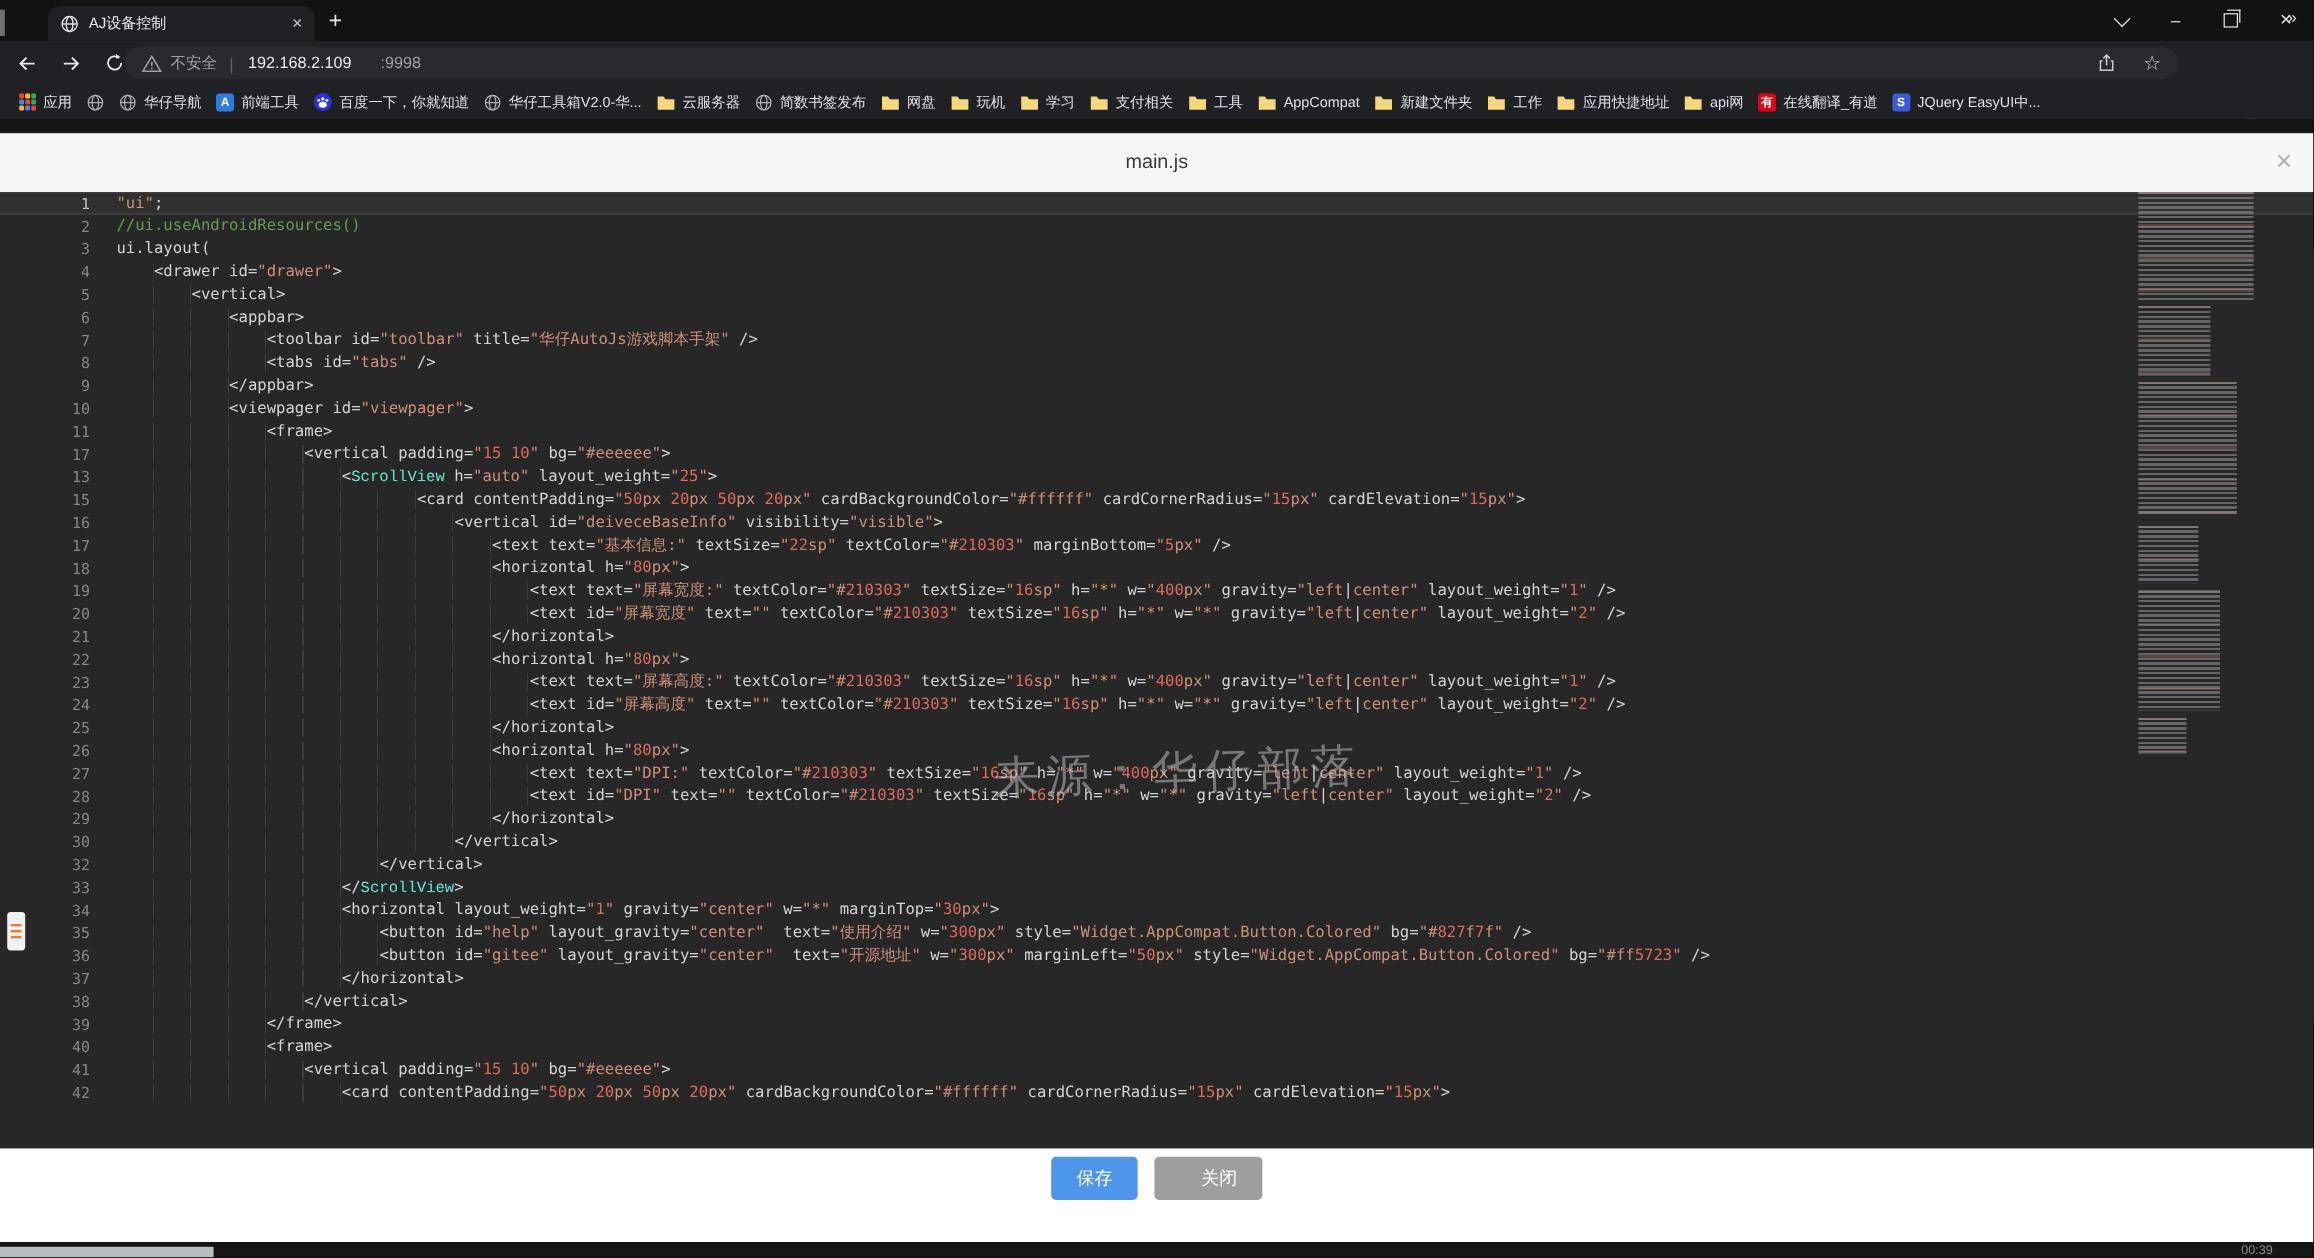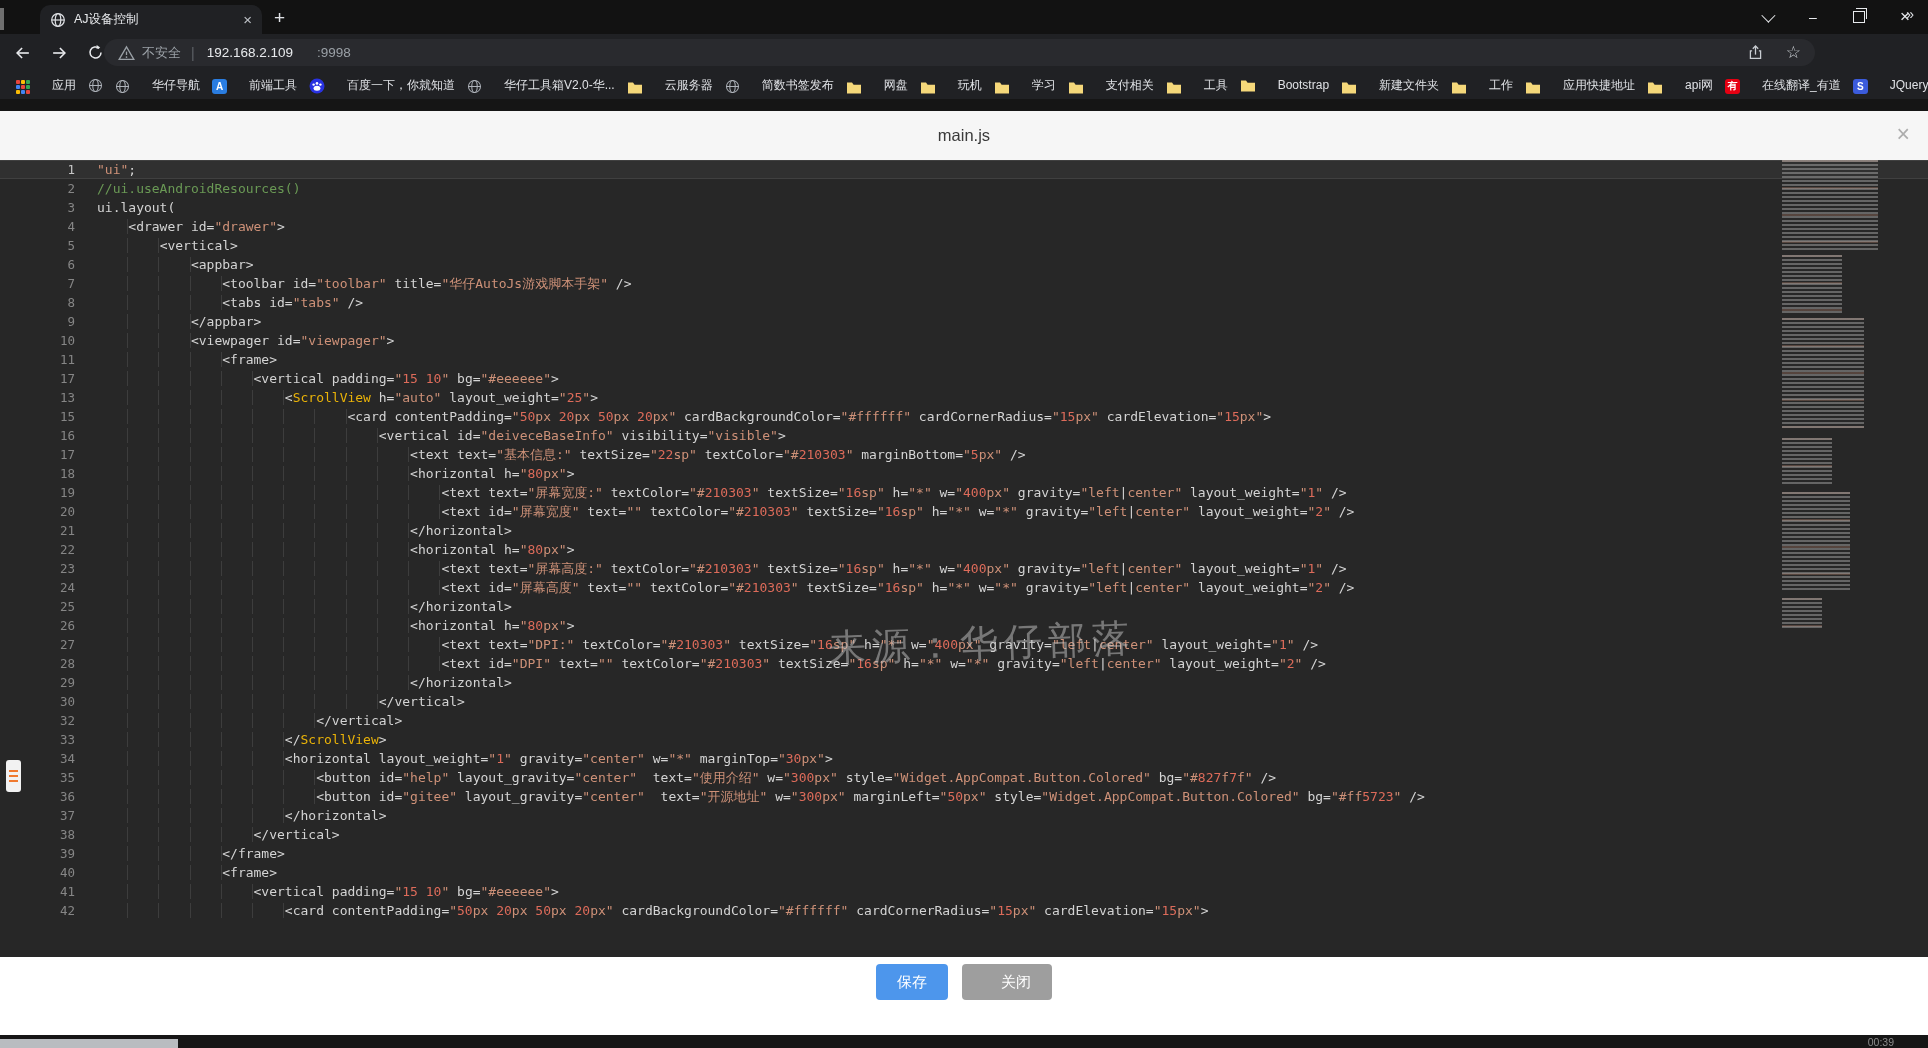--- a/index.html
+++ b/index.html
@@ -31,21 +31,21 @@
   .url-host{color:#e8eaed;font-size:13.5px;}
   .url-port{color:#9aa0a6;font-size:13.5px;padding-left:24px;}
   .omni-spacer{flex:1;}
   .omni-ic{margin-left:22px;display:flex;align-items:center;}
   .star{color:#c9cdd2;font-size:17px;}
   .rightics{position:absolute;right:0;top:34px;height:37px;display:flex;align-items:center;gap:14px;padding-right:10px;}
   .avatar{width:26px;height:26px;border-radius:50%;color:#fff;font-size:9px;display:flex;align-items:center;justify-content:center;}
   .dots{color:#e8eaed;font-size:16px;letter-spacing:0;}
   .bookmarksbar{position:absolute;left:0;top:71px;width:100%;height:28px;background:#202124;
                 display:flex;align-items:center;padding-left:10px;box-sizing:border-box;overflow:hidden;}
-  .bm{display:flex;align-items:flex-end;gap:22px;padding:0 6px;color:#dfe1e5;font-size:12px;white-space:nowrap;}
+  .bm{display:flex;align-items:center;gap:6px;padding:0 6px;color:#dfe1e5;font-size:12px;white-space:nowrap;}
   .bm-letter{width:15px;height:15px;border-radius:3px;color:#fff;font-size:10px;font-weight:bold;
              display:flex;align-items:center;justify-content:center;}
   .bm-grid{display:grid;grid-template-columns:repeat(3,4px);grid-template-rows:repeat(3,4px);gap:1px;}
   .bm-grid i{width:4px;height:4px;border-radius:1px;display:block;}
   .bm-more{position:absolute;right:14px;top:0;height:28px;display:flex;align-items:center;color:#dfe1e5;font-size:14px;}
   
   .pagegap{position:absolute;left:0;top:99px;width:100%;height:12px;background:#151515;}
   .modal-head{position:absolute;left:0;top:111px;width:100%;height:49px;background:#f6f6f6;}
   .modal-title{position:absolute;left:0;top:0;width:100%;height:49px;display:flex;align-items:center;justify-content:center;
                color:#3a3a3a;font-size:16.5px;font-weight:500;}
@@ -54,21 +54,21 @@
   .editor{position:absolute;left:0;top:160px;width:100%;height:797px;background:#272727;overflow:hidden;}
   .code{position:absolute;left:0;top:0;width:100%;}
   .cl{height:19px;white-space:pre;font-family:"DejaVu Sans Mono","Liberation Mono",monospace;
       font-size:13px;line-height:19px;color:#d4d4d4;position:relative;padding-left:97px;box-sizing:border-box;}
   .cl .ln{position:absolute;left:0;top:0;width:75px;text-align:right;color:#868686;font-size:12.5px;}
   .cl.active{background:rgba(255,255,255,.045);box-shadow:inset 0 1px 0 #404040,inset 0 -1px 0 #404040;}
   .cl.active .ln{color:#c6c6c6;}
   .ind{background-image:repeating-linear-gradient(90deg,transparent 0 30.2px,rgba(255,255,255,.10) 30.2px 31.2px);}
   .tok-s{color:#ce9178;}
   .tok-c{color:#6a9955;}
-  .tok-k{color:#eab308;}
+  .tok-k{color:#5eead4;font-family:Liberation Mono, monospace;}
   .num{color:#dd6b5a;}
   .pipe{color:#d4d4d4;}
   .watermark{position:absolute;left:828px;top:458px;font-family:"DejaVu Serif","Liberation Serif",serif;
              font-size:38px;color:rgba(200,200,200,.5);letter-spacing:6px;transform:rotate(-2deg);white-space:nowrap;}
   .minimap{position:absolute;left:1782px;top:0;width:99px;height:797px;}
   .mm{position:absolute;left:0;
       background-image:repeating-linear-gradient(180deg,rgba(195,195,195,.40) 0 2px,transparent 2px 4px),
                        repeating-linear-gradient(180deg,rgba(206,145,120,.28) 0 2px,transparent 2px 27px);}
   .scrollmark{position:absolute;left:6px;top:760px;width:15px;height:32px;background:#f2f2f2;border-radius:3px;
               display:flex;flex-direction:column;justify-content:center;gap:3px;align-items:center;}
@@ -282,21 +282,21 @@
         <span class="bm">
           <svg width="16" height="13" viewBox="0 0 16 13">
             <path d="M1 1.5 h5 l1.6 2.2 H15 v8.8 H1 Z" fill="#f5d87a"></path>
           </svg>
           <span>工具</span>
         </span>
         <span class="bm">
           <svg width="16" height="13" viewBox="0 0 16 13">
             <path d="M1 1.5 h5 l1.6 2.2 H15 v8.8 H1 Z" fill="#f5d87a"></path>
           </svg>
-          <span>Bootstrap</span>
+          <span>AppCompat</span>
         </span>
         <span class="bm">
           <svg width="16" height="13" viewBox="0 0 16 13">
             <path d="M1 1.5 h5 l1.6 2.2 H15 v8.8 H1 Z" fill="#f5d87a"></path>
           </svg>
           <span>新建文件夹</span>
         </span>
         <span class="bm">
           <svg width="16" height="13" viewBox="0 0 16 13">
             <path d="M1 1.5 h5 l1.6 2.2 H15 v8.8 H1 Z" fill="#f5d87a"></path>

